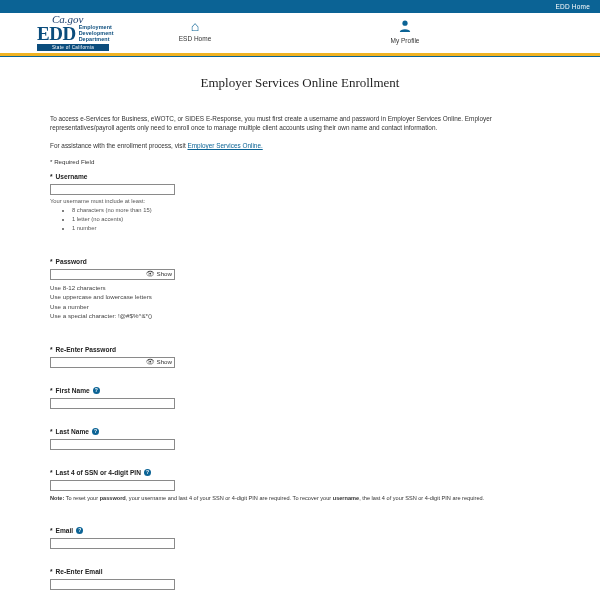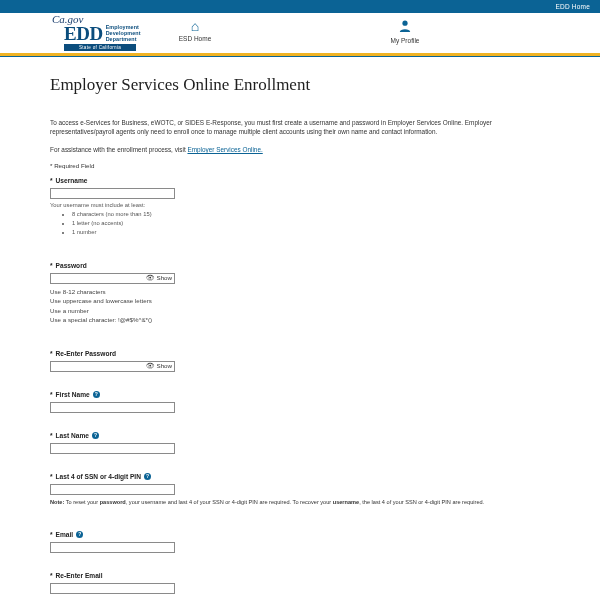--- a/index.html
+++ b/index.html
@@ -43,21 +43,21 @@
     left: 52px;
     top: 0px;
     font-family: "Liberation Serif", serif;
     font-size: 11px;
     color: #1c3f6e;
     font-style: italic;
   }
 
   .logo-wrap {
     position: absolute;
-    left: 64px;
+    left: 37px;
     top: 11px;
     display: flex;
     align-items: flex-start;
   }
   .edd-mark {
     font-family: "Liberation Serif", serif;
     font-weight: bold;
     font-size: 19px;
     color: #0b4d7d;
     line-height: 19px;
@@ -113,23 +113,24 @@
   .gold-rule { height: 3px; background: #f0b323; }
   .blue-rule { height: 1px; background: #0b6395; }
 
   
   .content {
     padding: 18px 50px 0 50px;
   }
   h1 {
     font-family: "Liberation Serif", serif;
     font-weight: normal;
-    font-size: 17px;
+    font-size: 13px;
     color: #1f1f1f;
     margin: 0 0 23px 0;
+    text-align: center;
   }
   p.intro {
     font-size: 6.4px;
     line-height: 9px;
     color: #333333;
     margin: 0 0 9px 0;
     max-width: 500px;
   }
   p.assist {
     font-size: 6.4px;

